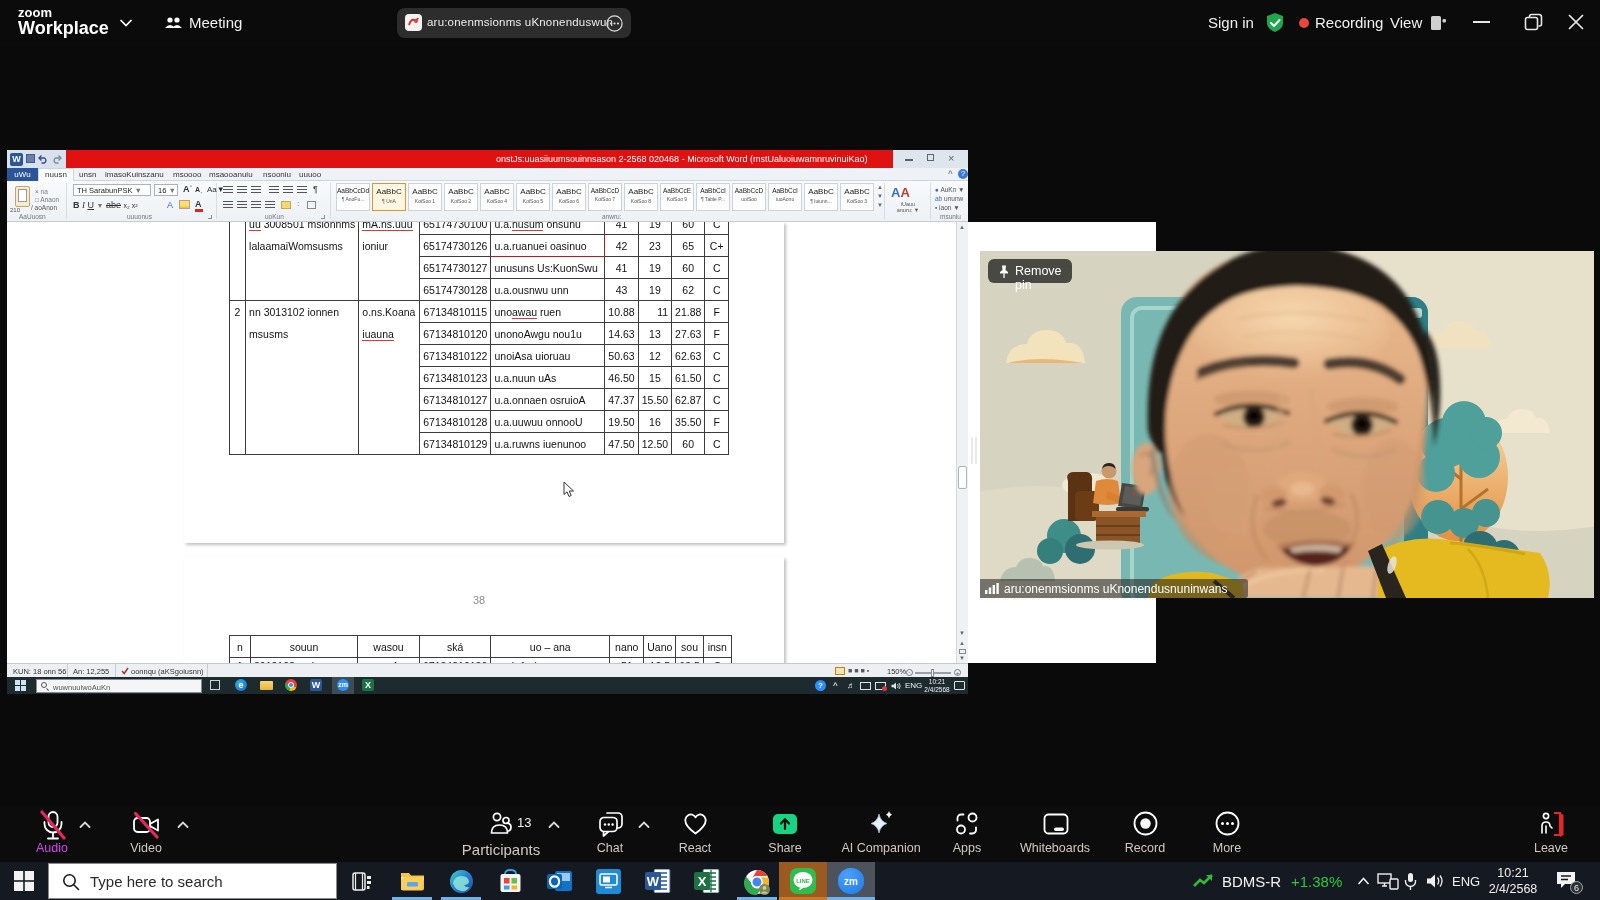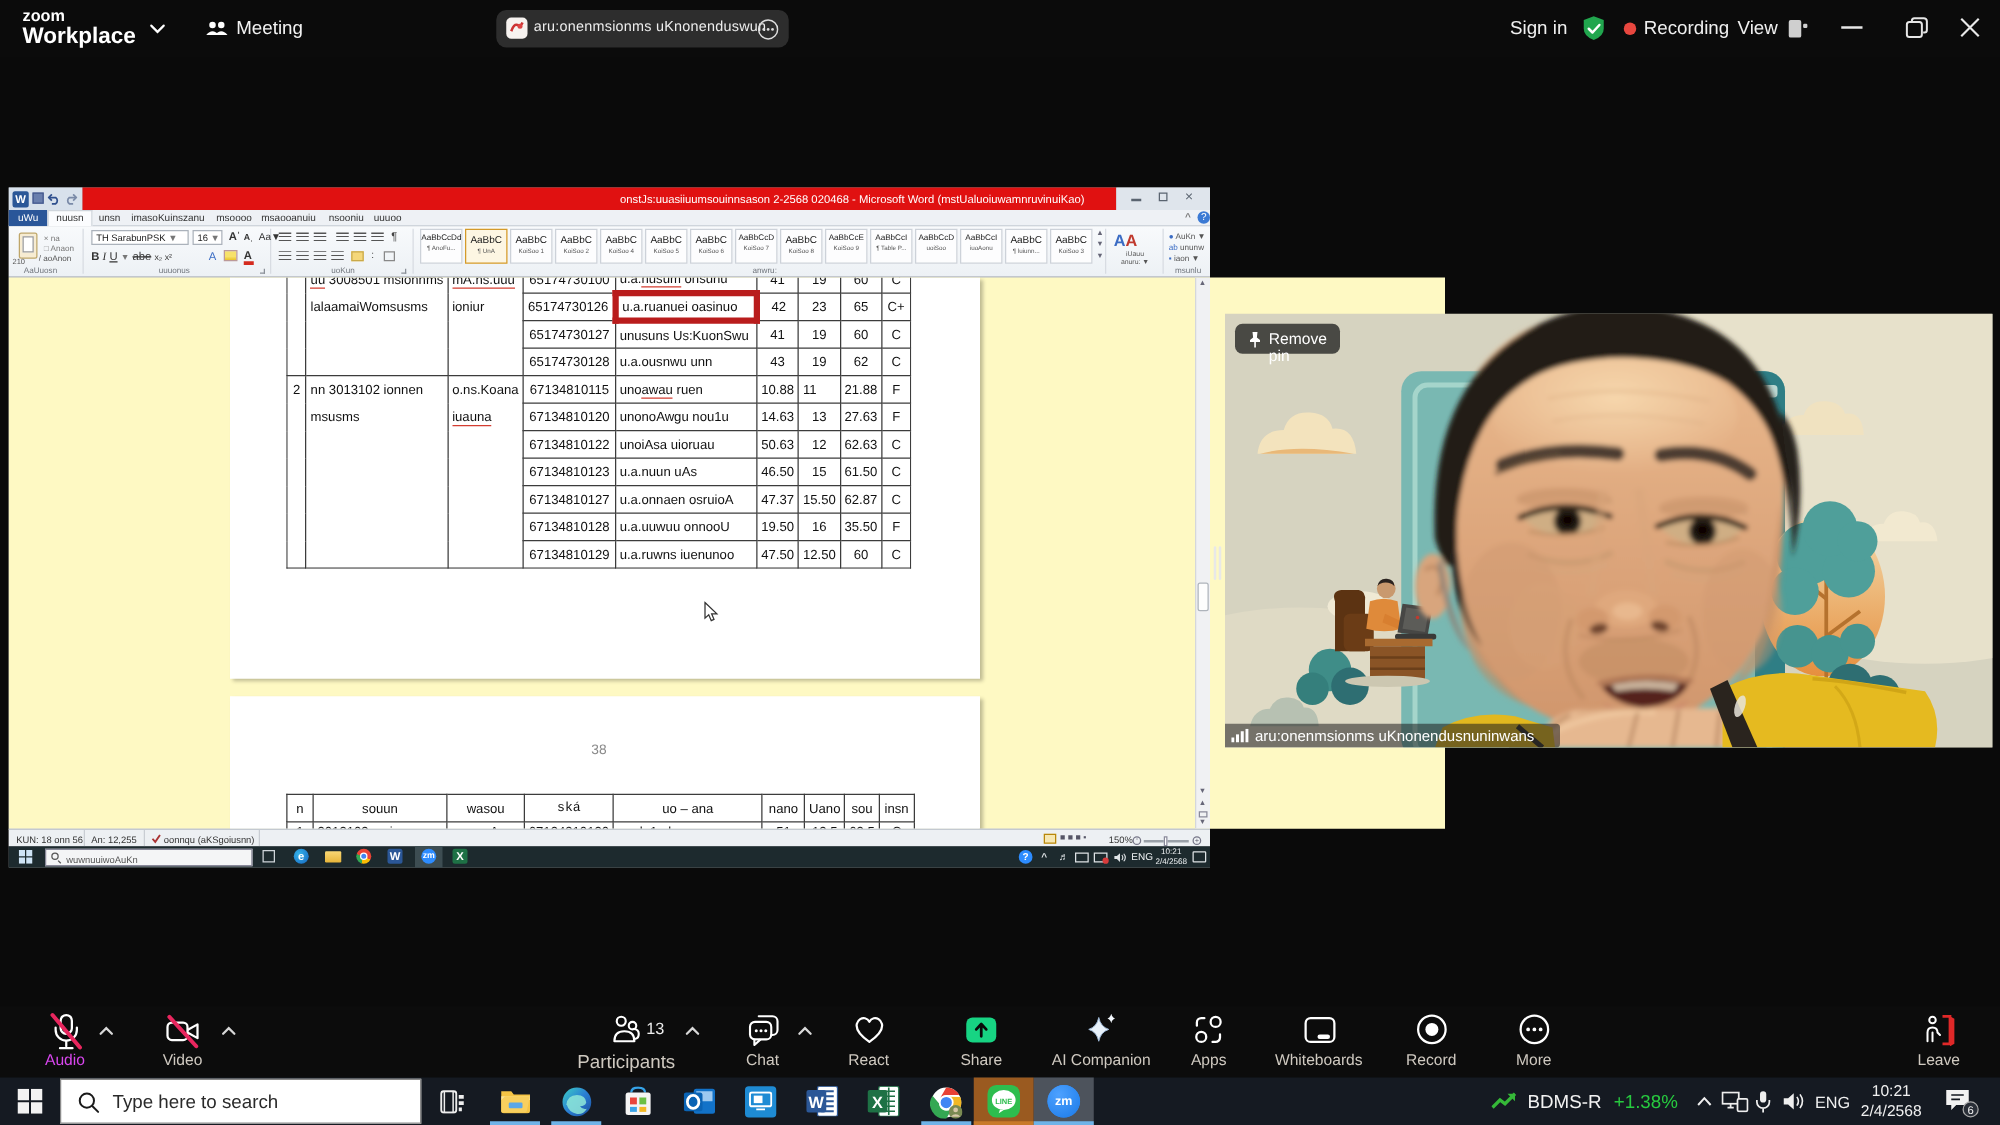--- a/index.html
+++ b/index.html
@@ -212,21 +212,21 @@
 
       <div class="abs" style="left:884px;top:4px;font-size:13px;"><span style="color:#3b6cc4;font-weight:bold;">A</span><span style="color:#c03a2e;font-weight:bold;">A</span></div>
       <div class="abs" style="left:881px;top:20px;font-size:5.5px;color:#555;text-align:center;width:40px;">iUauu<br>anuru: ▼</div>
 
       <div class="abs" style="left:928px;top:5px;font-size:6.5px;color:#555;"><span style="color:#3b6cc4;">●</span> AuKn ▼</div>
       <div class="abs" style="left:928px;top:14px;font-size:6.5px;color:#555;"><span style="color:#3b6cc4;">ab</span> ununw</div>
       <div class="abs" style="left:928px;top:23px;font-size:6.5px;color:#555;"><span style="color:#3b6cc4;">▪</span> iaon ▼</div>
       <div class="abs" style="left:933px;top:32px;font-size:6.5px;color:#70757c;">msunlu</div>
     </div>
 
-    <div class="abs" style="left:0;top:72px;width:1149px;height:441px;background:#fef9c3;overflow:hidden;">
+    <div class="abs" style="left:0;top:72px;width:1149px;height:441px;background:#ffffff;overflow:hidden;">
 
       <div class="abs" style="left:177px;top:0;width:600px;height:321px;background:#fff;box-shadow:2px 2px 3px rgba(0,0,0,.25);"></div>
 
       <div class="abs" style="left:177px;top:335px;width:600px;height:200px;background:#fff;box-shadow:2px 2px 3px rgba(0,0,0,.25);"></div>
 
       <div class="abs" style="left:222px;top:0;width:500px;height:233px;overflow:hidden;">
         <div id="table1" class="abs" style="left:0;top:-10px;">
             <table style="border-collapse:collapse;table-layout:fixed;font-size:10.5px;color:#111;font-family:'Liberation Sans',sans-serif;">
               <colgroup>
                 <col style="width:21px;">
@@ -246,21 +246,21 @@
                   <td rowspan="4" style="border:1px solid #3c3c3c;padding:0 3px;height:22px;overflow:hidden;white-space:nowrap;vertical-align:top;line-height:22px;"><span style="border-bottom:1px solid #d43c30;">mA.ns.uuu</span><br>ioniur</td>
                   <td style="border:1px solid #3c3c3c;padding:0 3px;height:22px;overflow:hidden;white-space:nowrap;text-align:center;">65174730100</td>
                   <td style="border:1px solid #3c3c3c;padding:0 3px;height:22px;overflow:hidden;white-space:nowrap;">u.a.<span style="border-bottom:1px solid #d43c30;">nusum</span> onsunu</td>
                   <td style="border:1px solid #3c3c3c;padding:0 3px;height:22px;overflow:hidden;white-space:nowrap;text-align:center;">41</td>
                   <td style="border:1px solid #3c3c3c;padding:0 3px;height:22px;overflow:hidden;white-space:nowrap;text-align:center;">19</td>
                   <td style="border:1px solid #3c3c3c;padding:0 3px;height:22px;overflow:hidden;white-space:nowrap;text-align:center;">60</td>
                   <td style="border:1px solid #3c3c3c;padding:0 3px;height:22px;overflow:hidden;white-space:nowrap;text-align:center;">C</td>
                 </tr>
                 <tr>
                   <td style="border:1px solid #3c3c3c;padding:0 3px;height:22px;overflow:hidden;white-space:nowrap;text-align:center;">65174730126</td>
-                  <td style="border:5px solid #b91c1c;padding:0 3px;height:22px;overflow:hidden;white-space:nowrap;">u.a.ruanuei oasinuo</td>
+                  <td style="border:1px solid #b91c1c;padding:0 3px;height:22px;overflow:hidden;white-space:nowrap;">u.a.ruanuei oasinuo</td>
                   <td style="border:1px solid #3c3c3c;padding:0 3px;height:22px;overflow:hidden;white-space:nowrap;text-align:center;">42</td>
                   <td style="border:1px solid #3c3c3c;padding:0 3px;height:22px;overflow:hidden;white-space:nowrap;text-align:center;">23</td>
                   <td style="border:1px solid #3c3c3c;padding:0 3px;height:22px;overflow:hidden;white-space:nowrap;text-align:center;">65</td>
                   <td style="border:1px solid #3c3c3c;padding:0 3px;height:22px;overflow:hidden;white-space:nowrap;text-align:center;">C+</td>
                 </tr>
                 <tr>
                   <td style="border:1px solid #3c3c3c;padding:0 3px;height:22px;overflow:hidden;white-space:nowrap;text-align:center;">65174730127</td>
                   <td style="border:1px solid #3c3c3c;padding:0 3px;height:22px;overflow:hidden;white-space:nowrap;">unusuns Us:KuonSwu</td>
                   <td style="border:1px solid #3c3c3c;padding:0 3px;height:22px;overflow:hidden;white-space:nowrap;text-align:center;">41</td>
                   <td style="border:1px solid #3c3c3c;padding:0 3px;height:22px;overflow:hidden;white-space:nowrap;text-align:center;">19</td>
@@ -275,21 +275,21 @@
                   <td style="border:1px solid #3c3c3c;padding:0 3px;height:22px;overflow:hidden;white-space:nowrap;text-align:center;">62</td>
                   <td style="border:1px solid #3c3c3c;padding:0 3px;height:22px;overflow:hidden;white-space:nowrap;text-align:center;">C</td>
                 </tr>
                 <tr>
                   <td rowspan="7" style="border:1px solid #3c3c3c;padding:0 3px;height:22px;overflow:hidden;white-space:nowrap;text-align:center;vertical-align:top;line-height:22px;">2</td>
                   <td rowspan="7" style="border:1px solid #3c3c3c;padding:0 3px;height:22px;overflow:hidden;white-space:nowrap;vertical-align:top;line-height:22px;">nn 3013102 ionnen<br>msusms</td>
                   <td rowspan="7" style="border:1px solid #3c3c3c;padding:0 3px;height:22px;overflow:hidden;white-space:nowrap;vertical-align:top;line-height:22px;">o.ns.Koana<br><span style="border-bottom:1px solid #d43c30;">iuauna</span></td>
                   <td style="border:1px solid #3c3c3c;padding:0 3px;height:22px;overflow:hidden;white-space:nowrap;text-align:center;">67134810115</td>
                   <td style="border:1px solid #3c3c3c;padding:0 3px;height:22px;overflow:hidden;white-space:nowrap;">uno<span style="border-bottom:1px solid #d43c30;">awau</span> ruen</td>
                   <td style="border:1px solid #3c3c3c;padding:0 3px;height:22px;overflow:hidden;white-space:nowrap;text-align:center;">10.88</td>
-                  <td style="border:1px solid #3c3c3c;padding:0 3px;height:22px;overflow:hidden;white-space:nowrap;text-align:left;">11</td>
+                  <td style="border:1px solid #3c3c3c;padding:0 3px;height:22px;overflow:hidden;white-space:nowrap;text-align:right;">11</td>
                   <td style="border:1px solid #3c3c3c;padding:0 3px;height:22px;overflow:hidden;white-space:nowrap;text-align:center;">21.88</td>
                   <td style="border:1px solid #3c3c3c;padding:0 3px;height:22px;overflow:hidden;white-space:nowrap;text-align:center;">F</td>
                 </tr>
                 <tr>
                   <td style="border:1px solid #3c3c3c;padding:0 3px;height:22px;overflow:hidden;white-space:nowrap;text-align:center;">67134810120</td>
                   <td style="border:1px solid #3c3c3c;padding:0 3px;height:22px;overflow:hidden;white-space:nowrap;">unonoAwgu nou1u</td>
                   <td style="border:1px solid #3c3c3c;padding:0 3px;height:22px;overflow:hidden;white-space:nowrap;text-align:center;">14.63</td>
                   <td style="border:1px solid #3c3c3c;padding:0 3px;height:22px;overflow:hidden;white-space:nowrap;text-align:center;">13</td>
                   <td style="border:1px solid #3c3c3c;padding:0 3px;height:22px;overflow:hidden;white-space:nowrap;text-align:center;">27.63</td>
                   <td style="border:1px solid #3c3c3c;padding:0 3px;height:22px;overflow:hidden;white-space:nowrap;text-align:center;">F</td>
@@ -352,21 +352,21 @@
               <col style="width:34px;">
               <col style="width:27px;">
               <col style="width:26px;">
               <col style="width:28px;">
             </colgroup>
             <tbody>
               <tr>
                 <td style="border:1px solid #3c3c3c;padding:0 3px;height:22px;overflow:hidden;white-space:nowrap;text-align:center;">n</td>
                 <td style="border:1px solid #3c3c3c;padding:0 3px;height:22px;overflow:hidden;white-space:nowrap;text-align:center;">souun</td>
                 <td style="border:1px solid #3c3c3c;padding:0 3px;height:22px;overflow:hidden;white-space:nowrap;text-align:center;">wasou</td>
-                <td style="border:1px solid #3c3c3c;padding:0 3px;height:22px;overflow:hidden;white-space:nowrap;text-align:center;font-family:Liberation Mono, monospace;">ská</td>
+                <td style="border:1px solid #3c3c3c;padding:0 3px;height:22px;overflow:hidden;white-space:nowrap;text-align:center;">ská</td>
                 <td style="border:1px solid #3c3c3c;padding:0 3px;height:22px;overflow:hidden;white-space:nowrap;text-align:center;">uo – ana</td>
                 <td style="border:1px solid #3c3c3c;padding:0 3px;height:22px;overflow:hidden;white-space:nowrap;text-align:center;">nano</td>
                 <td style="border:1px solid #3c3c3c;padding:0 3px;height:22px;overflow:hidden;white-space:nowrap;text-align:center;">Uano</td>
                 <td style="border:1px solid #3c3c3c;padding:0 3px;height:22px;overflow:hidden;white-space:nowrap;text-align:center;">sou</td>
                 <td style="border:1px solid #3c3c3c;padding:0 3px;height:22px;overflow:hidden;white-space:nowrap;text-align:center;">insn</td>
               </tr>
               <tr>
                 <td style="border:1px solid #3c3c3c;padding:0 3px;height:9px;overflow:hidden;font-size:10.5px;line-height:16px;text-align:center;">1</td>
                 <td style="border:1px solid #3c3c3c;padding:0 3px;height:9px;overflow:hidden;font-size:10.5px;line-height:16px;">3013103 msio...</td>
                 <td style="border:1px solid #3c3c3c;padding:0 3px;height:9px;overflow:hidden;font-size:10.5px;line-height:16px;text-align:center;">o.ns.A...</td>

